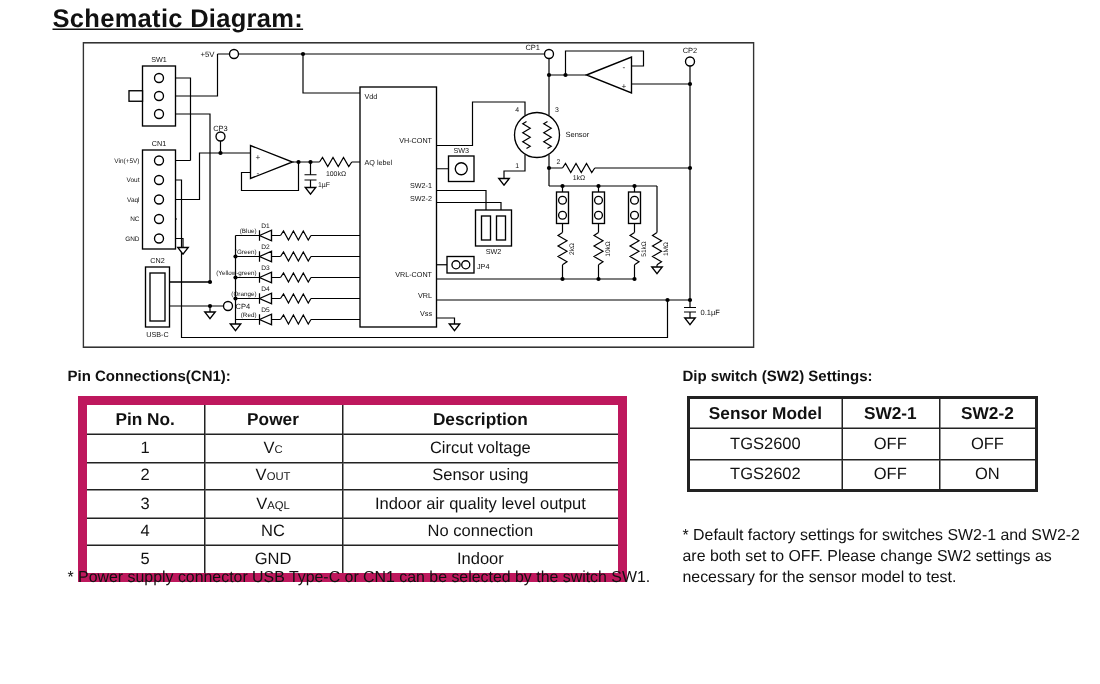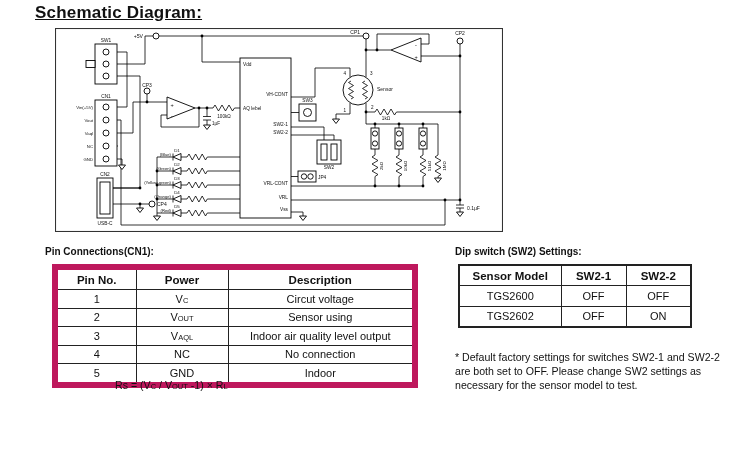--- a/index.html
+++ b/index.html
@@ -341,14 +341,14 @@
       <td>OFF</td>
       <td>ON</td>
     </tr>
   </tbody>
     </table>
 </div>
 
 <div class="abs note" id="note-right">* Default factory settings for switches SW2-1 and SW2-2 are both set to OFF. Please change SW2 settings as necessary for the sensor model to test.</div>
 
 <div class="abs note" id="notes-left">
-  <div id="formula-line"><span>Rs = (V</span><span class="sc">C</span><span> / V</span><span class="sc">OUT</span><span> -1) × R</span><span class="sc">L</span></div>
+  <div>* Power supply connector USB Type-C or CN1 can be selected by the switch SW1.</div>
 </div>
 
 </body></html>

